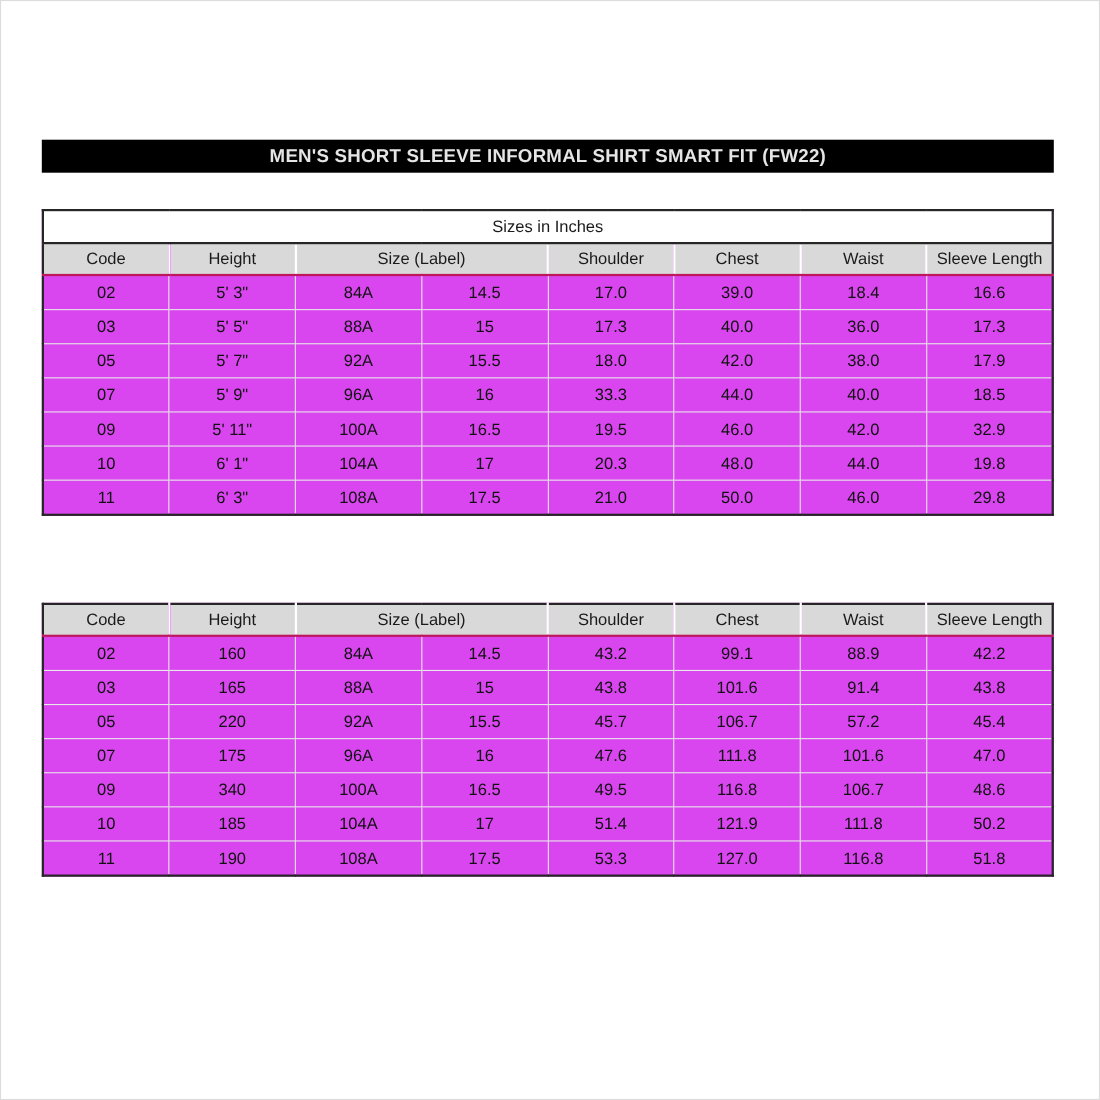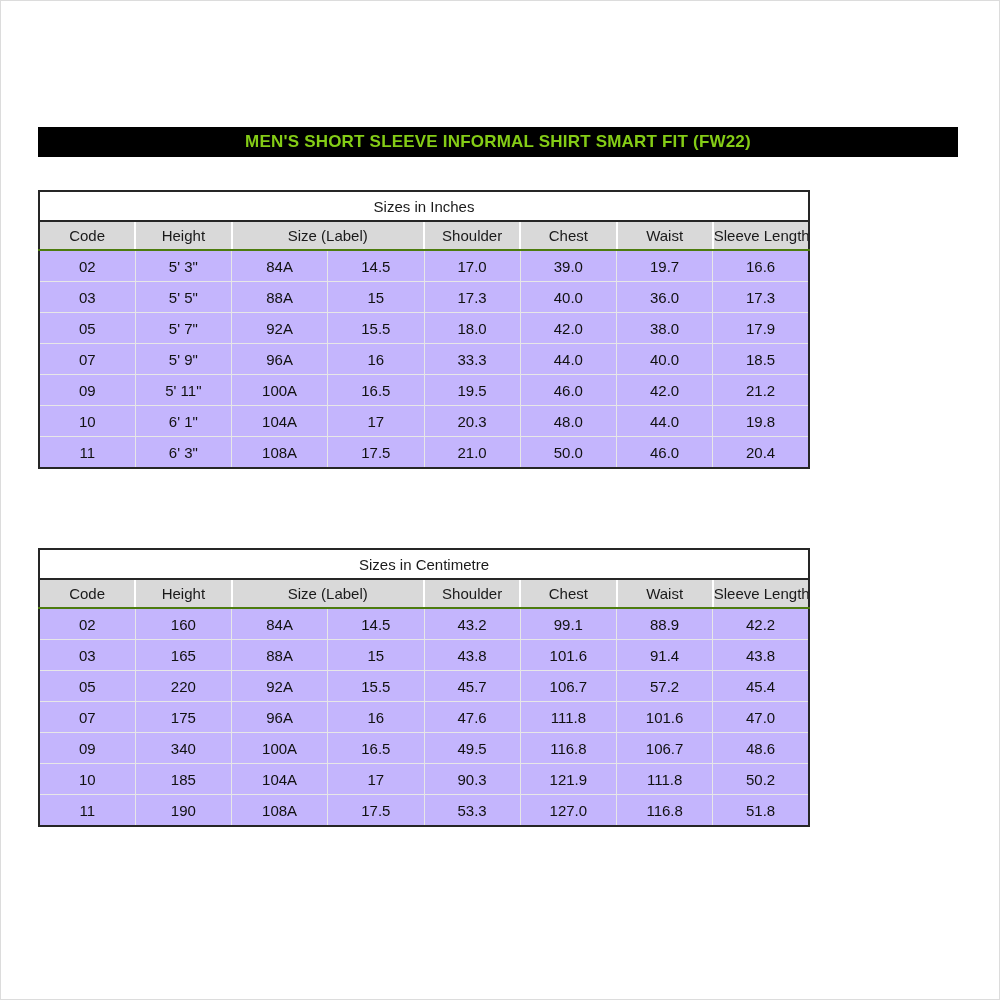--- a/index.html
+++ b/index.html
@@ -17,37 +17,37 @@
     border: 1px solid #dcdcdc;
     pointer-events: none;
   }
   .title-bar {
     position: absolute;
     left: 38px;
     top: 127px;
     width: 920px;
     height: 30px;
     background: #000000;
-    color: #84cc16;
+    color: #e5e5e5;
     display: flex;
     align-items: center;
     justify-content: center;
     font-weight: bold;
     font-size: 17px;
     letter-spacing: 0.2px;
     white-space: nowrap;
   }
   table.size-table {
     position: absolute;
     left: 38px;
-    width: 772px;
+    width: 920px;
     border-collapse: collapse;
     table-layout: fixed;
     border: 2px solid #262626;
-    background: #c4b5fd;
+    background: #d946ef;
   }
   table.t1 { top: 190px; }
   table.t2 { top: 548px; }
   col { width: 12.5%; }
   th, td {
     padding: 0;
     text-align: center;
     vertical-align: middle;
     font-weight: 400;
     font-size: 15px;
@@ -55,21 +55,21 @@
     overflow: hidden;
   }
   th.table-title {
     height: 28px;
     background: #ffffff;
     border-bottom: 2px solid #262626;
   }
   tr.col-header-row th {
     height: 27px;
     background: #d9d9d9;
-    border-bottom: 2px solid #4d7c0f;
+    border-bottom: 2px solid #be185d;
   }
   tr.col-header-row th + th { border-left: 2px solid #ffffff; }
   tbody td {
     height: 30px;
     border: 1px solid #e7e7e7;
     color: #111111;
   }
 </style>
 </head>
 <body>
@@ -106,21 +106,21 @@
     </tr>
   </thead>
   <tbody>
       <tr>
         <td>02</td>
         <td>5' 3"</td>
         <td>84A</td>
         <td>14.5</td>
         <td>17.0</td>
         <td>39.0</td>
-        <td>19.7</td>
+        <td>18.4</td>
         <td>16.6</td>
       </tr>
       <tr>
         <td>03</td>
         <td>5' 5"</td>
         <td>88A</td>
         <td>15</td>
         <td>17.3</td>
         <td>40.0</td>
         <td>36.0</td>
@@ -147,60 +147,57 @@
         <td>18.5</td>
       </tr>
       <tr>
         <td>09</td>
         <td>5' 11"</td>
         <td>100A</td>
         <td>16.5</td>
         <td>19.5</td>
         <td>46.0</td>
         <td>42.0</td>
-        <td>21.2</td>
+        <td>32.9</td>
       </tr>
       <tr>
         <td>10</td>
         <td>6' 1"</td>
         <td>104A</td>
         <td>17</td>
         <td>20.3</td>
         <td>48.0</td>
         <td>44.0</td>
         <td>19.8</td>
       </tr>
       <tr>
         <td>11</td>
         <td>6' 3"</td>
         <td>108A</td>
         <td>17.5</td>
         <td>21.0</td>
         <td>50.0</td>
         <td>46.0</td>
-        <td>20.4</td>
+        <td>29.8</td>
       </tr>
     </tbody>
 </table>
 
 <table class="size-table t2">
   <colgroup>
     <col>
       <col>
       <col>
       <col>
       <col>
       <col>
       <col>
       <col>
   </colgroup>
   <thead>
-    <tr>
-      <th colspan="8" class="table-title">Sizes in Centimetre</th>
-    </tr>
     <tr class="col-header-row">
       <th>Code</th>
       <th>Height</th>
       <th colspan="2">Size (Label)</th>
       <th>Shoulder</th>
       <th>Chest</th>
       <th>Waist</th>
       <th>Sleeve Length</th>
     </tr>
   </thead>
@@ -253,21 +250,21 @@
         <td>49.5</td>
         <td>116.8</td>
         <td>106.7</td>
         <td>48.6</td>
       </tr>
       <tr>
         <td>10</td>
         <td>185</td>
         <td>104A</td>
         <td>17</td>
-        <td>90.3</td>
+        <td>51.4</td>
         <td>121.9</td>
         <td>111.8</td>
         <td>50.2</td>
       </tr>
       <tr>
         <td>11</td>
         <td>190</td>
         <td>108A</td>
         <td>17.5</td>
         <td>53.3</td>

